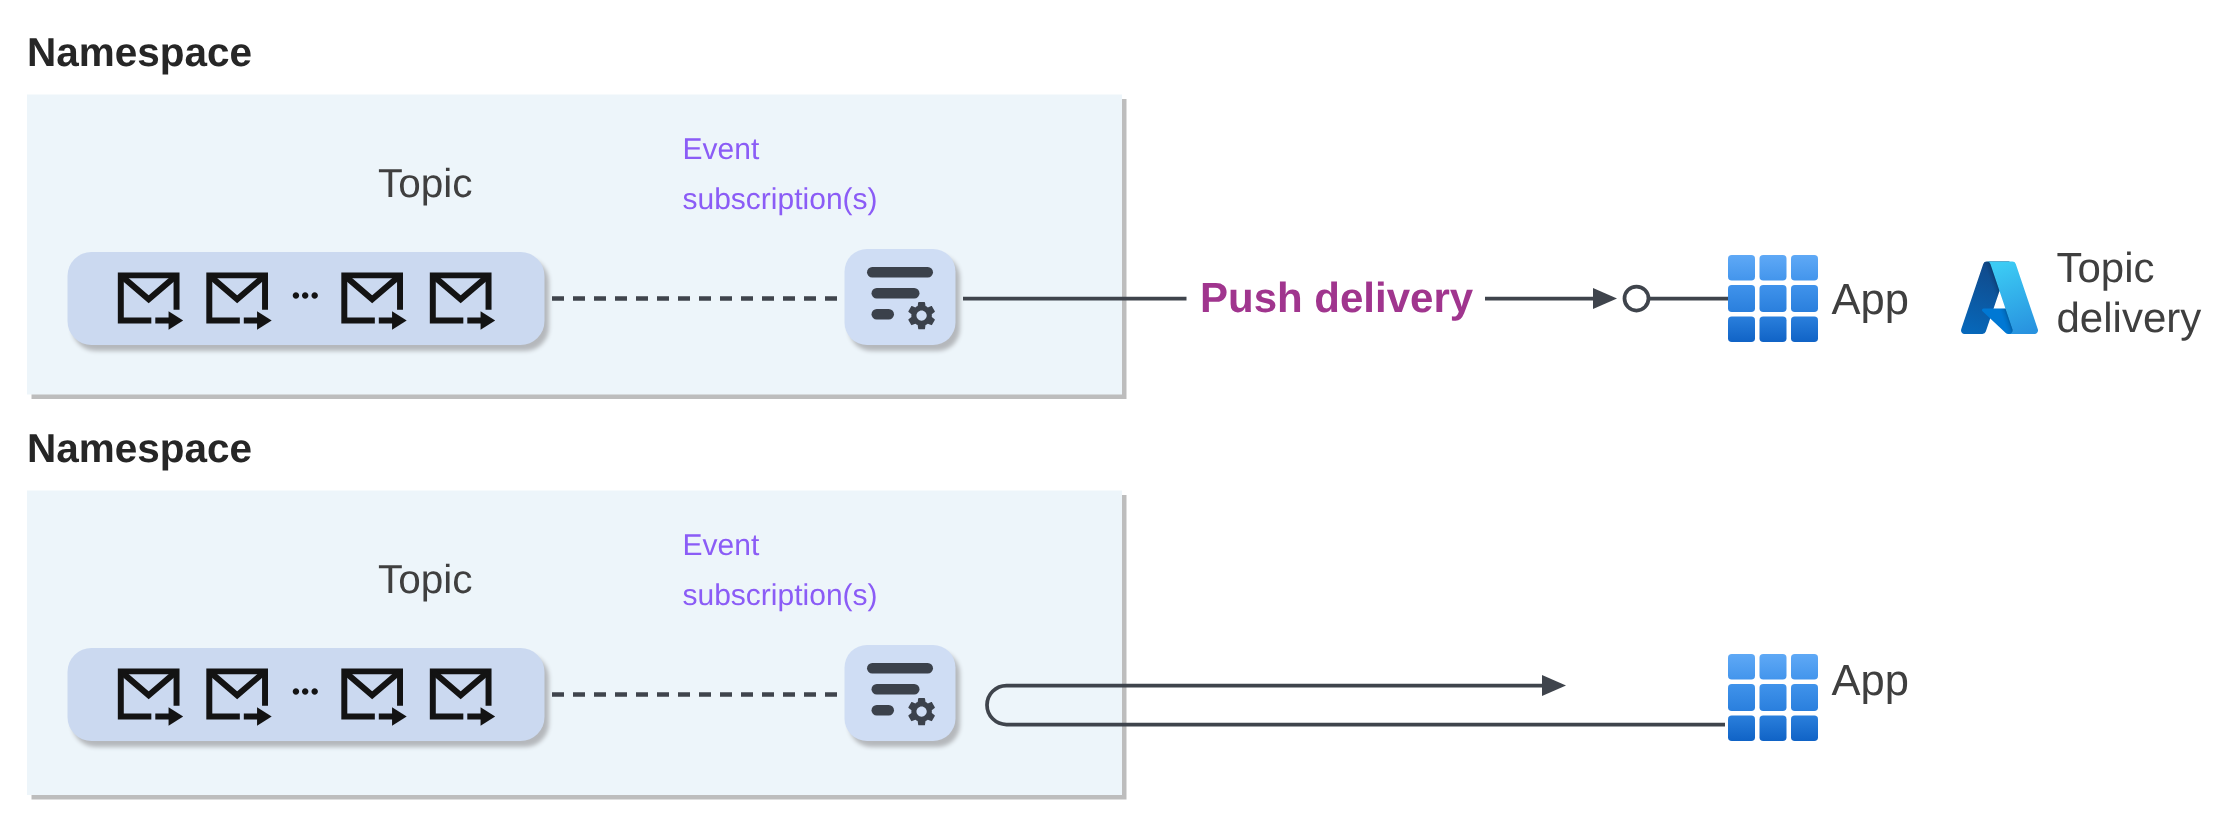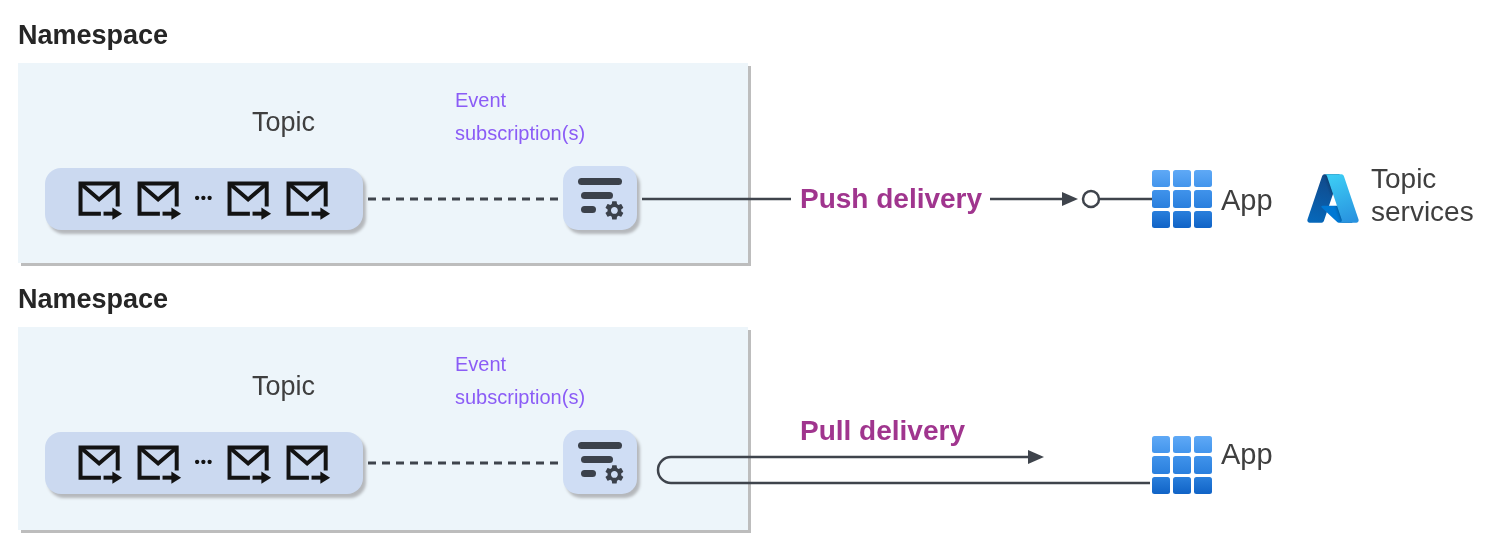--- a/index.html
+++ b/index.html
@@ -115,21 +115,21 @@
           <stop offset="1" stop-color="#2892df"></stop>
       </linearGradient>
     </defs>
     <path fill="url(#az1)" d="M33.338 6.544h26.038l-27.03 80.087a4.152 4.152 0 0 1-3.933 2.824H8.149a4.145 4.145 0 0 1-3.928-5.47L29.404 9.368a4.152 4.152 0 0 1 3.934-2.825z"></path>
     <path fill="#0078d4" d="M71.175 60.261h-41.29a1.911 1.911 0 0 0-1.305 3.309l26.532 24.764a4.171 4.171 0 0 0 2.846 1.121h23.38z"></path>
     <path fill="url(#az2)" d="M33.338 6.544a4.118 4.118 0 0 0-3.943 2.879L4.252 83.917a4.14 4.14 0 0 0 3.908 5.538h20.787a4.443 4.443 0 0 0 3.41-2.9l5.014-14.777 17.91 16.705a4.237 4.237 0 0 0 2.666.972h23.29L71.02 60.261l-29.776.007L59.47 6.544z"></path>
     <path fill="url(#az3)" d="M66.595 9.364a4.145 4.145 0 0 0-3.928-2.82H33.648a4.146 4.146 0 0 1 3.928 2.82l25.184 74.62a4.146 4.146 0 0 1-3.928 5.472h29.02a4.146 4.146 0 0 0 3.927-5.472z"></path>
   </svg>
   <div class="azure-text" style="top:162px">
     <span>Topic</span><br>
-    <span>services</span>
+    <span>delivery</span>
   </div>
 
   <div class="ns-heading" style="top:284px">Namespace</div>
 
   <div class="ns-box" style="top:327px;height:203px"></div>
 
   <div class="topic-label" style="top:371px">Topic</div>
 
   <div class="pill" style="top:432px">
     <svg class="env" viewBox="0 0 52 48">
@@ -168,21 +168,20 @@
     <svg width="74" height="64" viewBox="0 0 74 64">
       <rect x="15" y="12" width="44" height="7" rx="3.5" fill="#3b414b"></rect>
       <rect x="18" y="26" width="32" height="7" rx="3.5" fill="#3b414b"></rect>
       <rect x="18" y="40" width="15" height="7" rx="3.5" fill="#3b414b"></rect>
       <g transform="translate(40,33) scale(0.95)">
         <path fill="#3b414b" d="M19.14,12.94c0.04-0.3,0.06-0.61,0.06-0.94c0-0.32-0.02-0.64-0.07-0.94l2.03-1.58c0.18-0.14,0.23-0.41,0.12-0.61 l-1.92-3.32c-0.12-0.22-0.37-0.29-0.59-0.22l-2.39,0.96c-0.5-0.38-1.03-0.7-1.62-0.94L14.4,2.81c-0.04-0.24-0.24-0.41-0.48-0.41 h-3.84c-0.24,0-0.43,0.17-0.47,0.41L9.25,5.35C8.66,5.59,8.12,5.92,7.63,6.29L5.24,5.33c-0.22-0.08-0.47,0-0.59,0.22L2.74,8.87 C2.62,9.08,2.66,9.34,2.86,9.48l2.03,1.58C4.84,11.36,4.8,11.69,4.8,12s0.02,0.64,0.07,0.94l-2.03,1.58 c-0.18,0.14-0.23,0.41-0.12,0.61l1.92,3.32c0.12,0.22,0.37,0.29,0.59,0.22l2.39-0.96c0.5,0.38,1.03,0.7,1.62,0.94l0.36,2.54 c0.05,0.24,0.24,0.41,0.48,0.41h3.84c0.24,0,0.44-0.17,0.47-0.41l0.36-2.54c0.59-0.24,1.13-0.56,1.62-0.94l2.39,0.96 c0.22,0.08,0.47,0,0.59-0.22l1.92-3.32c0.12-0.22,0.07-0.47-0.12-0.61L19.14,12.94z M12,15.6c-1.98,0-3.6-1.62-3.6-3.6 s1.62-3.6,3.6-3.6s3.6,1.62,3.6,3.6S13.98,15.6,12,15.6z"></path>
       </g>
     </svg>
   </div>
 
-  <div class="delivery-label" style="top:415px">Pull delivery</div>
 
   <div class="app-icon" style="top:436px">
     <i></i>
       <i></i>
       <i></i>
       <i></i>
       <i></i>
       <i></i>
       <i></i>
       <i></i>

